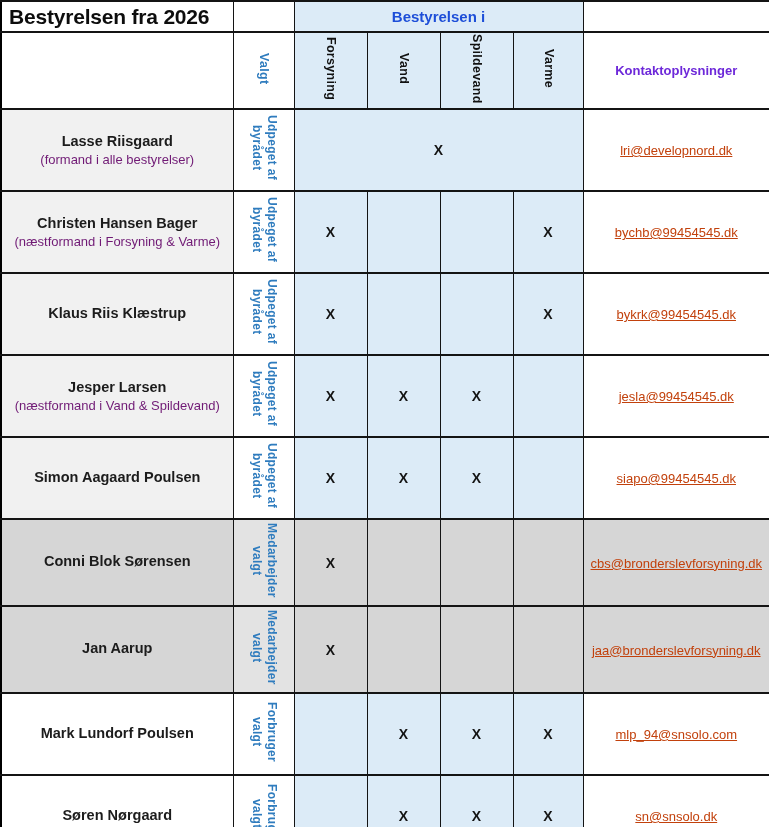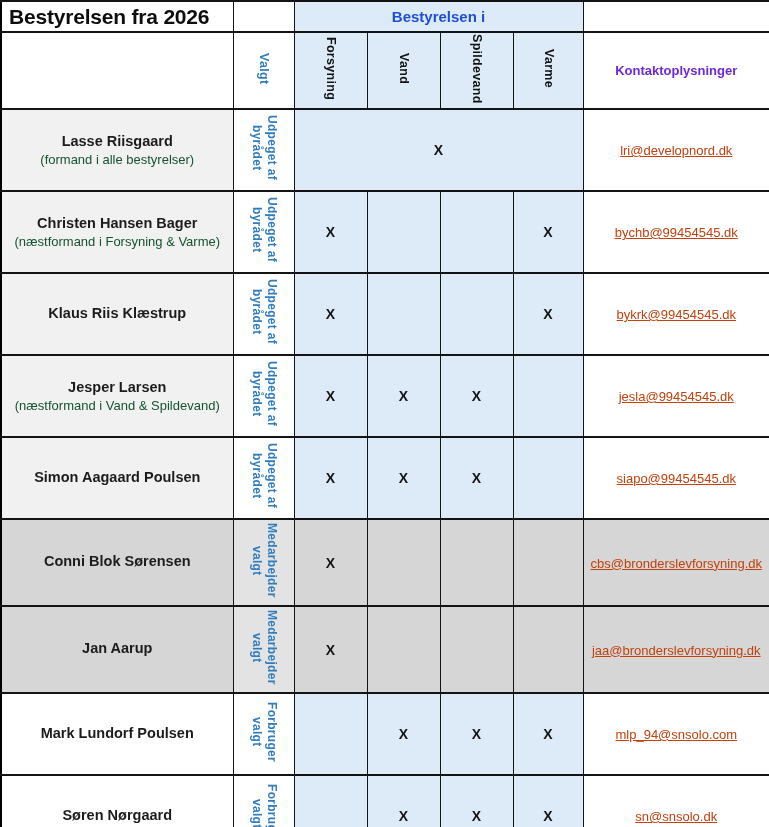--- a/index.html
+++ b/index.html
@@ -78,21 +78,21 @@
   .head-blue  { background: #dcebf7; }
   
   .member-name {
     font-size: 14.5px;
     font-weight: bold;
     color: #1c1c1c;
     line-height: 1.25;
   }
   .member-role {
     font-size: 13px;
-    color: #14532d;
+    color: #701a75;
     margin-top: 2px;
     line-height: 1.2;
   }
   .mark {
     font-size: 14px;
     font-weight: bold;
     color: #141414;
   }
   a.email {
     font-size: 13px;

